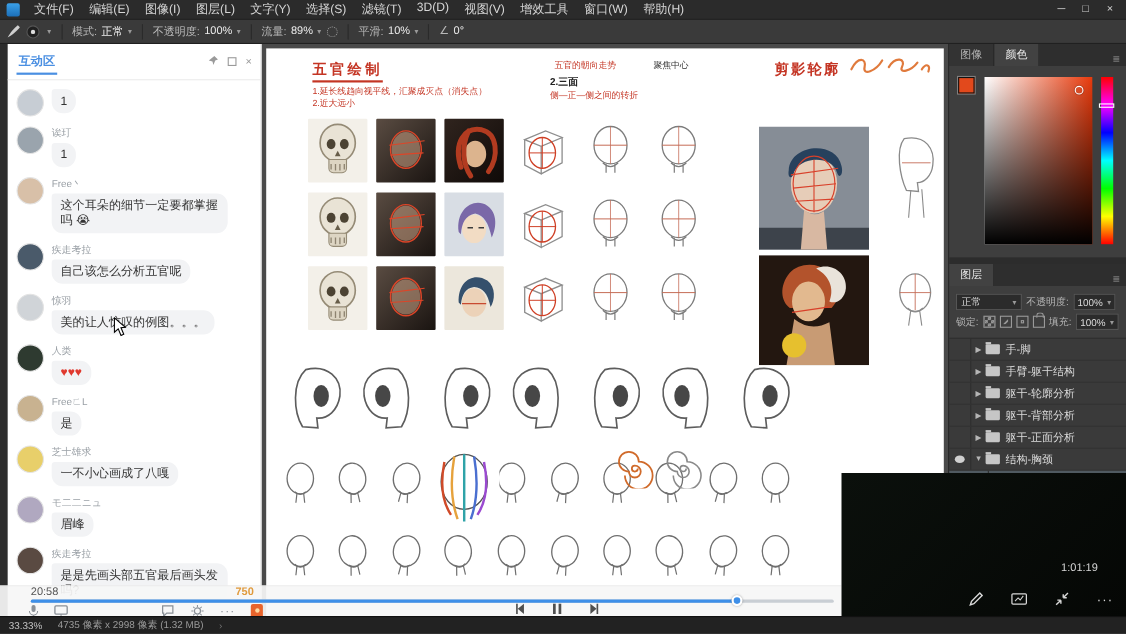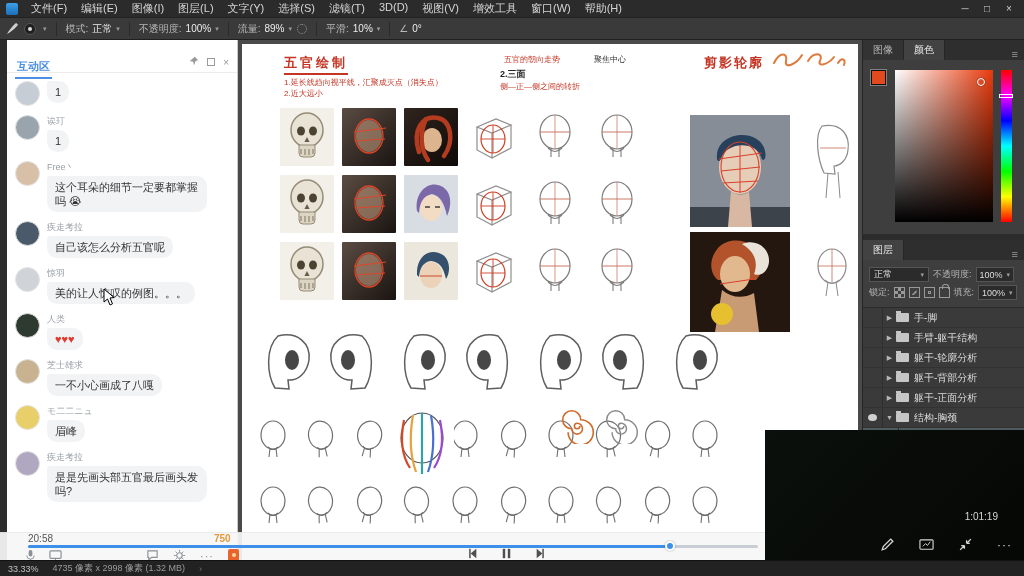--- a/index.html
+++ b/index.html
@@ -31,21 +31,21 @@
 .dot-preview i{width:4px;height:4px;border-radius:50%;background:#ddd}
 .airbrush{width:10px;height:10px;border-radius:50%;border:1px dotted #9a9a9a}
 
 
 .workspace{position:absolute;top:40px;left:0;right:0;bottom:16px;background:#4a4a4a}
 .toolstrip{position:absolute;left:0;top:0;width:7px;height:100%;background:#2d2d2d;z-index:18}
 
 
 .chat-panel{position:absolute;left:7px;top:0;width:231px;height:520px;background:#fff;z-index:20;
   border-right:1px solid #c9c9c9;display:flex;flex-direction:column}
-.chat-header{height:24px;border-bottom:1px solid #ececec;display:flex;align-items:flex-start;padding:16px 8px;flex:none}
+.chat-header{height:24px;border-bottom:1px solid #ececec;display:flex;align-items:center;padding:16px 8px;flex:none}
 .chat-title{font-size:11px;color:#4a8fe2;border-bottom:2px solid #4a8fe2;padding:3px 2px;font-weight:bold}
 .chat-hicons{margin-left:auto;display:flex;align-items:center;gap:8px;color:#9a9a9a;font-size:10px}
 .icon-box{width:8px;height:8px;border:1px solid #9a9a9a;display:inline-block}
 .chat-list{flex:1;overflow:hidden;padding:8px 8px 0 8px}
 .msg{display:flex;gap:7px;margin-bottom:9px}
 .avatar{width:25px;height:25px;border-radius:50%;background:#b9bfc6;flex:none;border:1px solid #e4e4e4}
 .msg-body{display:flex;flex-direction:column;align-items:flex-start;max-width:160px}
 .msg-user{font-size:9px;color:#9aa0a6;margin-bottom:2px}
 .msg-user:empty{display:none}
 .bubble{background:#f2f3f5;border-radius:3px 10px 10px 10px;padding:4px 8px;font-size:11px;color:#333;line-height:14px;word-break:break-all}
@@ -314,20 +314,27 @@
           </div>
 
           <div class="msg">
             <span class="avatar"></span>
             <span class="msg-body">
               <span class="msg-user">人类</span>
               <span class="bubble">♥♥♥</span>
             </span>
           </div>
 
+          <div class="msg">
+            <span class="avatar"></span>
+            <span class="msg-body">
+              <span class="msg-user">FreeㄈL</span>
+              <span class="bubble">是</span>
+            </span>
+          </div>
 
           <div class="msg">
             <span class="avatar"></span>
             <span class="msg-body">
               <span class="msg-user">芝士雄求</span>
               <span class="bubble">一不小心画成了八嘎</span>
             </span>
           </div>
 
           <div class="msg">

